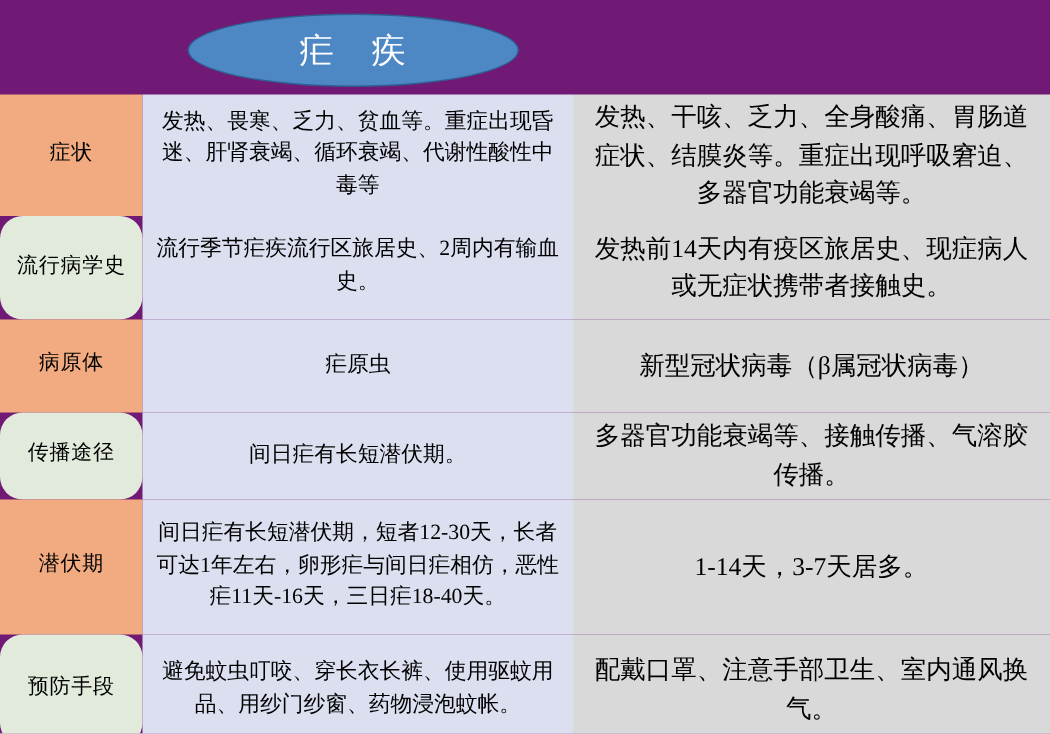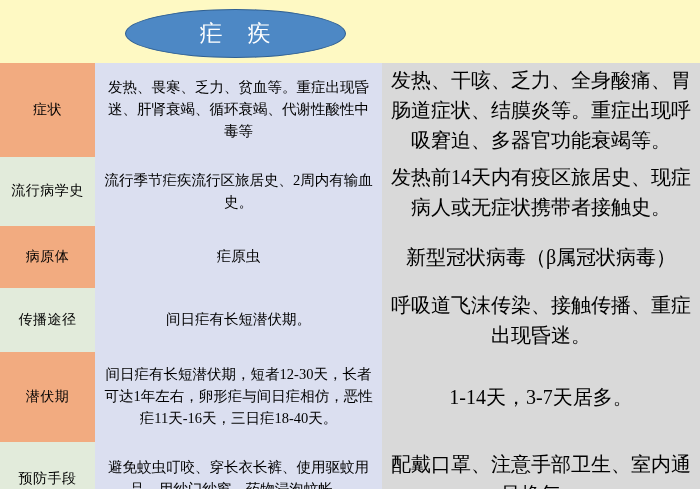--- a/index.html
+++ b/index.html
@@ -11,21 +11,21 @@
     width: 700px;
     height: 489px;
     font-family: "Liberation Serif", "DejaVu Serif", serif;
     color: #000000;
     overflow: hidden;
   }
   .page {
     position: relative;
     width: 700px;
     height: 489px;
-    background: #fef9c3;
+    background: #701a75;
   }
 
   
   .ellipse {
     position: absolute;
     display: flex;
     align-items: center;
     justify-content: center;
     border-radius: 50%;
     background: #4d88c5;
@@ -70,32 +70,32 @@
   .col-label { width: 95px; }
   .col-mid   { width: 287px; }
   .col-right { width: 318px; }
 
   td.label {
     font-size: 14px;
     line-height: 1.35;
     letter-spacing: 0.5px;
   }
   td.label.orange { background: #f2ab80; margin-top: 15px; }
-  td.label.green  { background: #e2ebdb; }
+  td.label.green  { background: #e2ebdb; border-radius: 15px; }
 
   td.mid {
     background: #dbdff0;
     font-size: 14.5px;
     line-height: 1.5;
     padding: 2px 9px;
     margin-left: 47px;
   }
   td.right {
     background: #d9d9d9;
-    font-size: 20px;
+    font-size: 17px;
     line-height: 1.5;
     padding: 2px 9px;
   }
 
   .r1 { height: 73px; }
   .r2 { height: 69px; }
   .r3 { height: 62px; padding-left: 29px; }
   .r4 { height: 58px; }
   .r5 { height: 90px; }
   .r6 { height: 74px; }
@@ -128,21 +128,21 @@
         <td class="right">发热前14天内有疫区旅居史、现症病人或无症状携带者接触史。</td>
       </tr>
       <tr class="r3">
         <td class="label orange">病原体</td>
         <td class="mid">疟原虫</td>
         <td class="right">新型冠状病毒（β属冠状病毒）</td>
       </tr>
       <tr class="r4">
         <td class="label green">传播途径</td>
         <td class="mid">间日疟有长短潜伏期。</td>
-        <td class="right">呼吸道飞沫传染、接触传播、重症出现昏迷。</td>
+        <td class="right">多器官功能衰竭等、接触传播、气溶胶传播。</td>
       </tr>
       <tr class="r5">
         <td class="label orange">潜伏期</td>
         <td class="mid">间日疟有长短潜伏期，短者12-30天，长者可达1年左右，卵形疟与间日疟相仿，恶性疟11天-16天，三日疟18-40天。</td>
         <td class="right">1-14天，3-7天居多。</td>
       </tr>
       <tr class="r6">
         <td class="label green">预防手段</td>
         <td class="mid">避免蚊虫叮咬、穿长衣长裤、使用驱蚊用品、用纱门纱窗、药物浸泡蚊帐。</td>
         <td class="right">配戴口罩、注意手部卫生、室内通风换气。</td>

